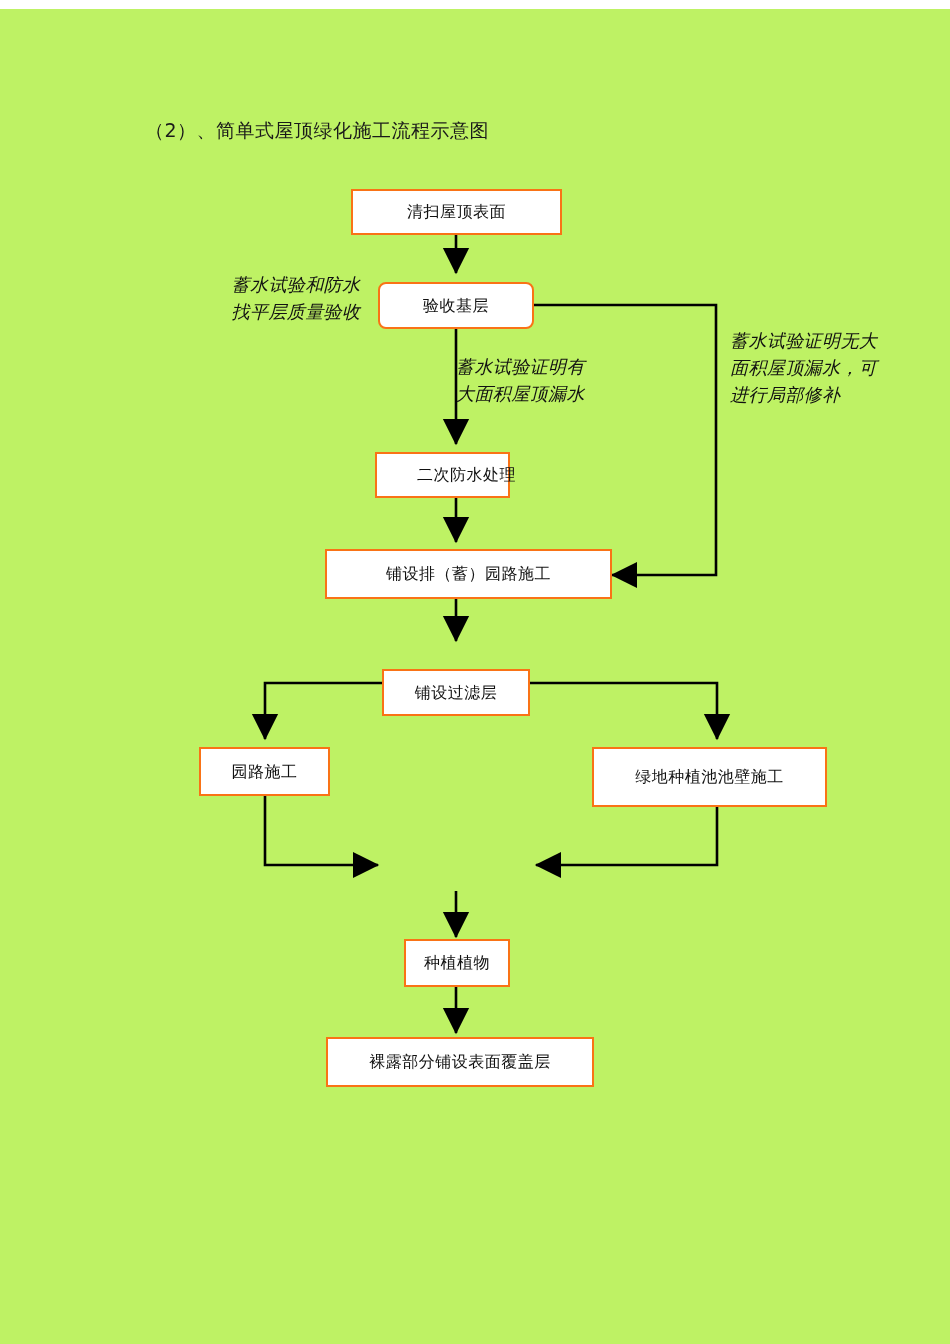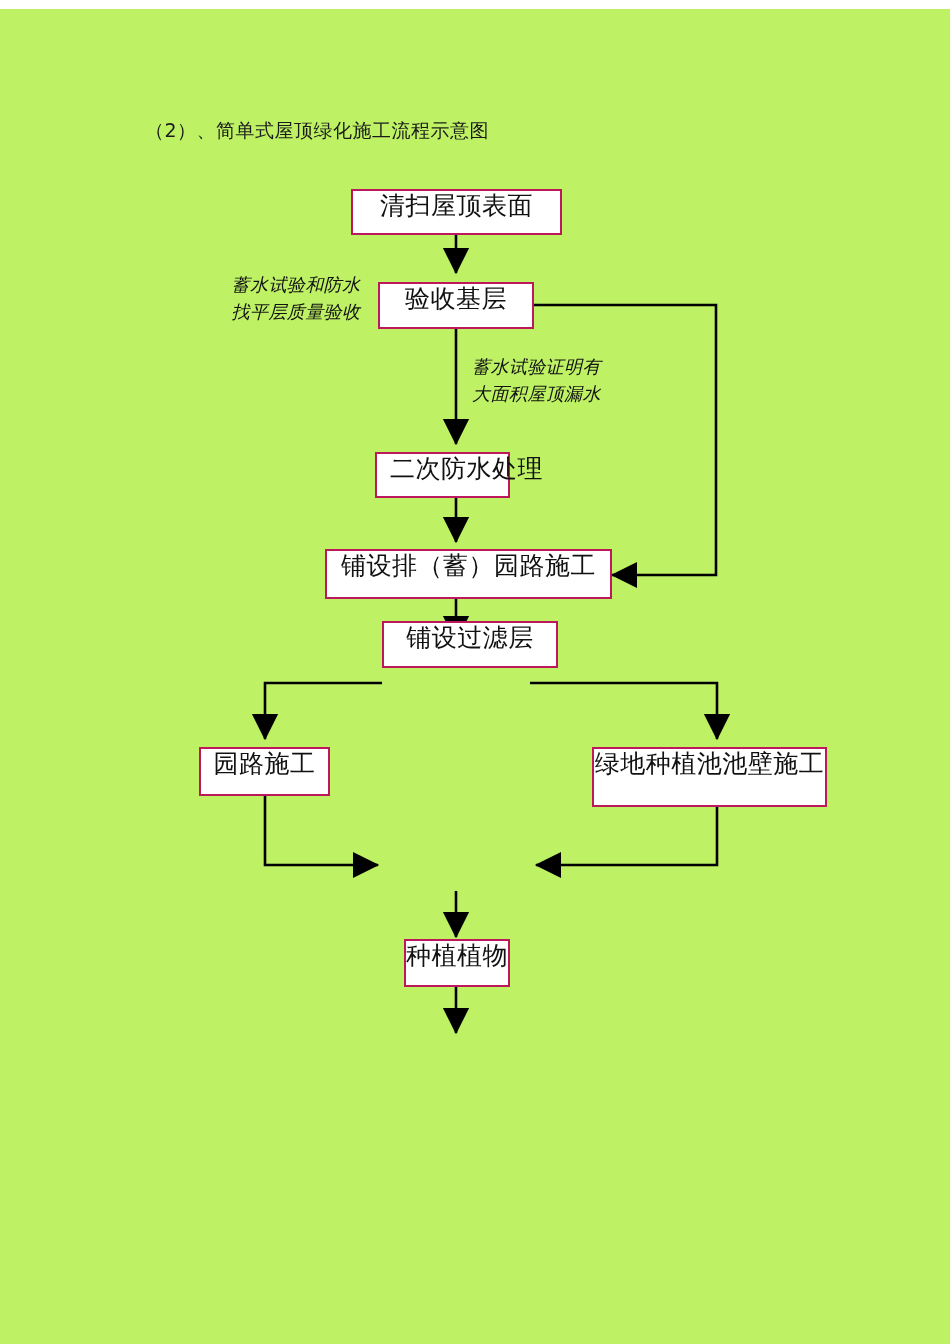--- a/index.html
+++ b/index.html
@@ -32,26 +32,26 @@
   #flow-svg {
     position: absolute;
     left: 0;
     top: 0;
     width: 950px;
     height: 1344px;
   }
   .node-box {
     position: absolute;
     box-sizing: border-box;
-    border: 2px solid #be185d;
+    border: 2px solid #f97316;
     background: #ffffff;
     display: flex;
-    align-items: flex-start;
+    align-items: center;
     justify-content: center;
-    font-size: 25px;
+    font-size: 16px;
     line-height: 1.2;
     letter-spacing: 0.5px;
     color: #111111;
     white-space: nowrap;
   }
   .edge-label {
     position: absolute;
     font-size: 18px;
     line-height: 27px;
     letter-spacing: 0.4px;
@@ -103,50 +103,56 @@
       <path d="M 456 882 L 456 928" marker-end="url(#arrow-head)"></path>
 
       <path d="M 456 978 L 456 1024" marker-end="url(#arrow-head)"></path>
     </g>
   </svg>
 
   <div class="node-box" style="left:351px; top:180px; width:211px; height:46px;">
     <span>清扫屋顶表面</span>
   </div>
 
-  <div class="node-box" style="left:378px; top:273px; width:156px; height:47px;">
+  <div class="node-box" style="left:378px; top:273px; width:156px; height:47px;border-radius:8px;">
     <span>验收基层</span>
   </div>
 
   <div class="node-box" style="left:375px; top:443px; width:135px; height:46px;padding-left:48px;">
     <span>二次防水处理</span>
   </div>
 
   <div class="node-box" style="left:325px; top:540px; width:287px; height:50px;">
     <span>铺设排（蓄）园路施工</span>
   </div>
 
-  <div class="node-box" style="left:382px; top:612px; width:176px; height:47px;">
+  <div class="node-box" style="left:382px; top:660px; width:148px; height:47px;">
     <span>铺设过滤层</span>
   </div>
 
   <div class="node-box" style="left:199px; top:738px; width:131px; height:49px;">
     <span>园路施工</span>
   </div>
 
   <div class="node-box" style="left:592px; top:738px; width:235px; height:60px;">
     <span>绿地种植池池壁施工</span>
   </div>
 
 
   <div class="node-box" style="left:404px; top:930px; width:106px; height:48px;">
     <span>种植植物</span>
   </div>
 
+  <div class="node-box" style="left:326px; top:1028px; width:268px; height:50px;">
+    <span>裸露部分铺设表面覆盖层</span>
+  </div>
 
   <div class="edge-label align-center" style="left:214px; top:262px; width:164px;">蓄水试验和防水
 找平层质量验收</div>
 
-  <div class="edge-label align-left" style="left:472px; top:344px; width:210px;">蓄水试验证明有
+  <div class="edge-label align-left" style="left:456px; top:344px; width:210px;">蓄水试验证明有
 大面积屋顶漏水</div>
 
+  <div class="edge-label align-left" style="left:730px; top:318px; width:190px;">蓄水试验证明无大
+面积屋顶漏水，可
+进行局部修补</div>
 
 </div>
 
 </body></html>

